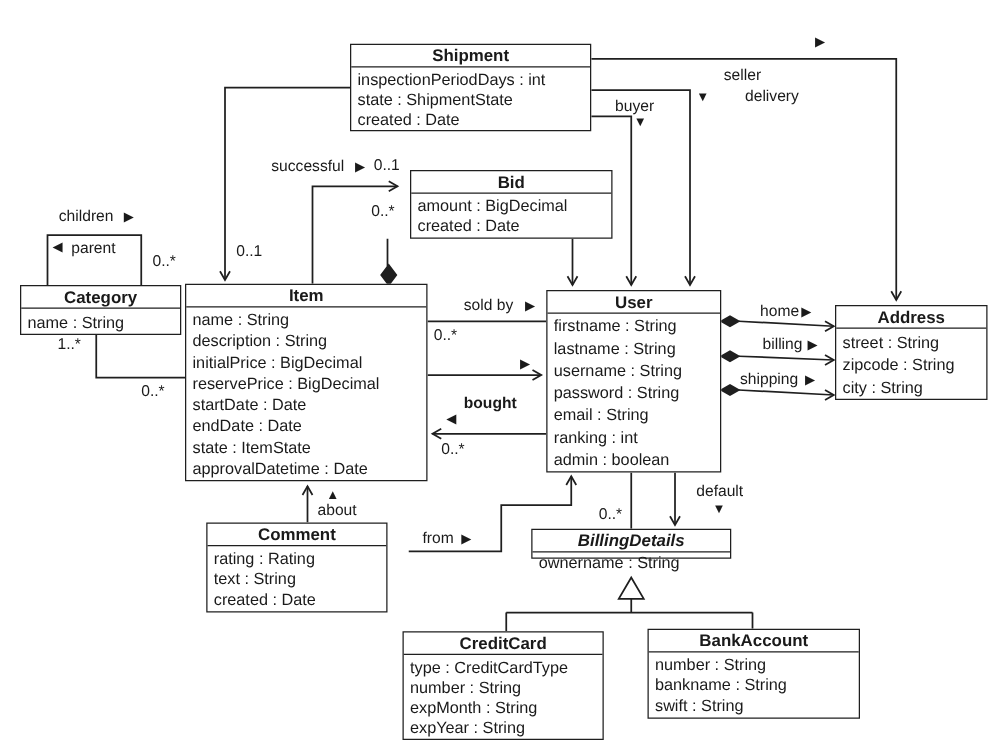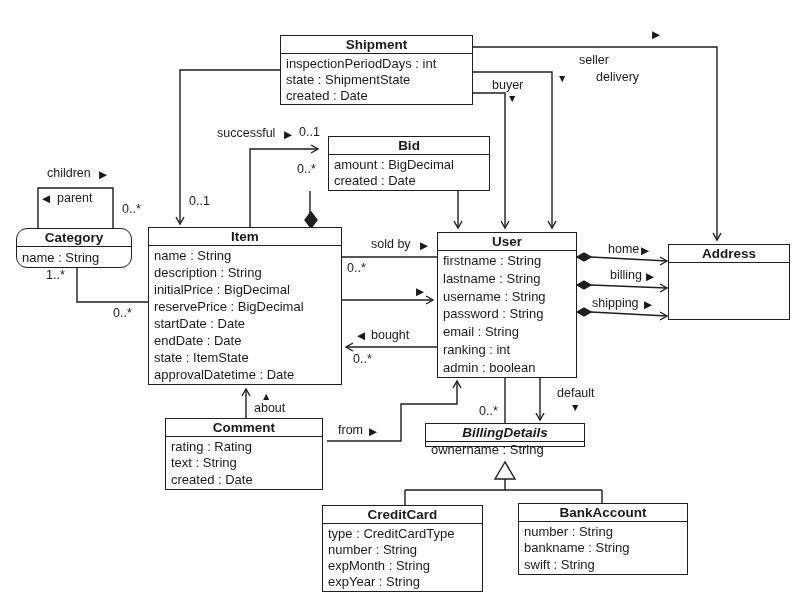--- a/index.html
+++ b/index.html
@@ -113,21 +113,21 @@
   </div>
 
   <div class="uml-class" style="left:328px;top:136px;width:162px;height:55px;">
     <div class="uml-title">Bid</div>
     <div class="uml-attrs">
       <div class="uml-attr">amount : BigDecimal</div>
       <div class="uml-attr">created : Date</div>
     </div>
   </div>
 
-  <div class="uml-class" style="left:16px;top:228px;width:116px;height:40px;border-radius:11px;">
+  <div class="uml-class" style="left:16px;top:228px;width:129px;height:40px;">
     <div class="uml-title">Category</div>
     <div class="uml-attrs">
       <div class="uml-attr">name : String</div>
     </div>
   </div>
 
   <div class="uml-class" style="left:148px;top:227px;width:194px;height:158px;">
     <div class="uml-title">Item</div>
     <div class="uml-attrs">
       <div class="uml-attr">name : String</div>
@@ -149,23 +149,28 @@
       <div class="uml-attr">username : String</div>
       <div class="uml-attr">password : String</div>
       <div class="uml-attr">email : String</div>
       <div class="uml-attr">ranking : int</div>
       <div class="uml-attr">admin : boolean</div>
     </div>
   </div>
 
   <div class="uml-class" style="left:668px;top:244px;width:122px;height:76px;">
     <div class="uml-title">Address</div>
-  </div>
-
-  <div class="uml-class" style="left:165px;top:418px;width:158px;height:72px;">
+    <div class="uml-attrs">
+      <div class="uml-attr">street : String</div>
+      <div class="uml-attr">zipcode : String</div>
+      <div class="uml-attr">city : String</div>
+    </div>
+  </div>
+
+  <div class="uml-class" style="left:165px;top:418px;width:145px;height:72px;">
     <div class="uml-title">Comment</div>
     <div class="uml-attrs">
       <div class="uml-attr">rating : Rating</div>
       <div class="uml-attr">text : String</div>
       <div class="uml-attr">created : Date</div>
     </div>
   </div>
 
   <div class="uml-class" style="left:425px;top:423px;width:160px;height:24px;">
     <div class="uml-title abstract">BillingDetails</div>
@@ -207,21 +212,21 @@
   <div class="dir" style="left:557px;top:73px;">▼</div>
 
   <div class="lbl" style="left:596px;top:27px;margin-top:44px;">delivery</div>
   <div class="dir" style="left:652px;top:29px;">▶</div>
 
   <div class="lbl" style="left:371px;top:238px;">sold by</div>
   <div class="dir" style="left:420px;top:240px;">▶</div>
   <div class="dir" style="left:416px;top:286px;">▶</div>
 
   <div class="dir" style="left:357px;top:330px;">◀</div>
-  <div class="lbl" style="left:371px;top:329px;">bought</div>
+  <div class="lbl" style="left:371px;top:316px;font-weight:bold;">bought</div>
 
   <div class="lbl" style="left:608px;top:243px;">home</div>
   <div class="dir" style="left:641px;top:245px;">▶</div>
   <div class="lbl" style="left:610px;top:269px;">billing</div>
   <div class="dir" style="left:646px;top:271px;">▶</div>
   <div class="lbl" style="left:592px;top:297px;">shipping</div>
   <div class="dir" style="left:644px;top:299px;">▶</div>
 
   <div class="lbl" style="left:557px;top:387px;">default</div>
   <div class="dir" style="left:570px;top:402px;">▼</div>

